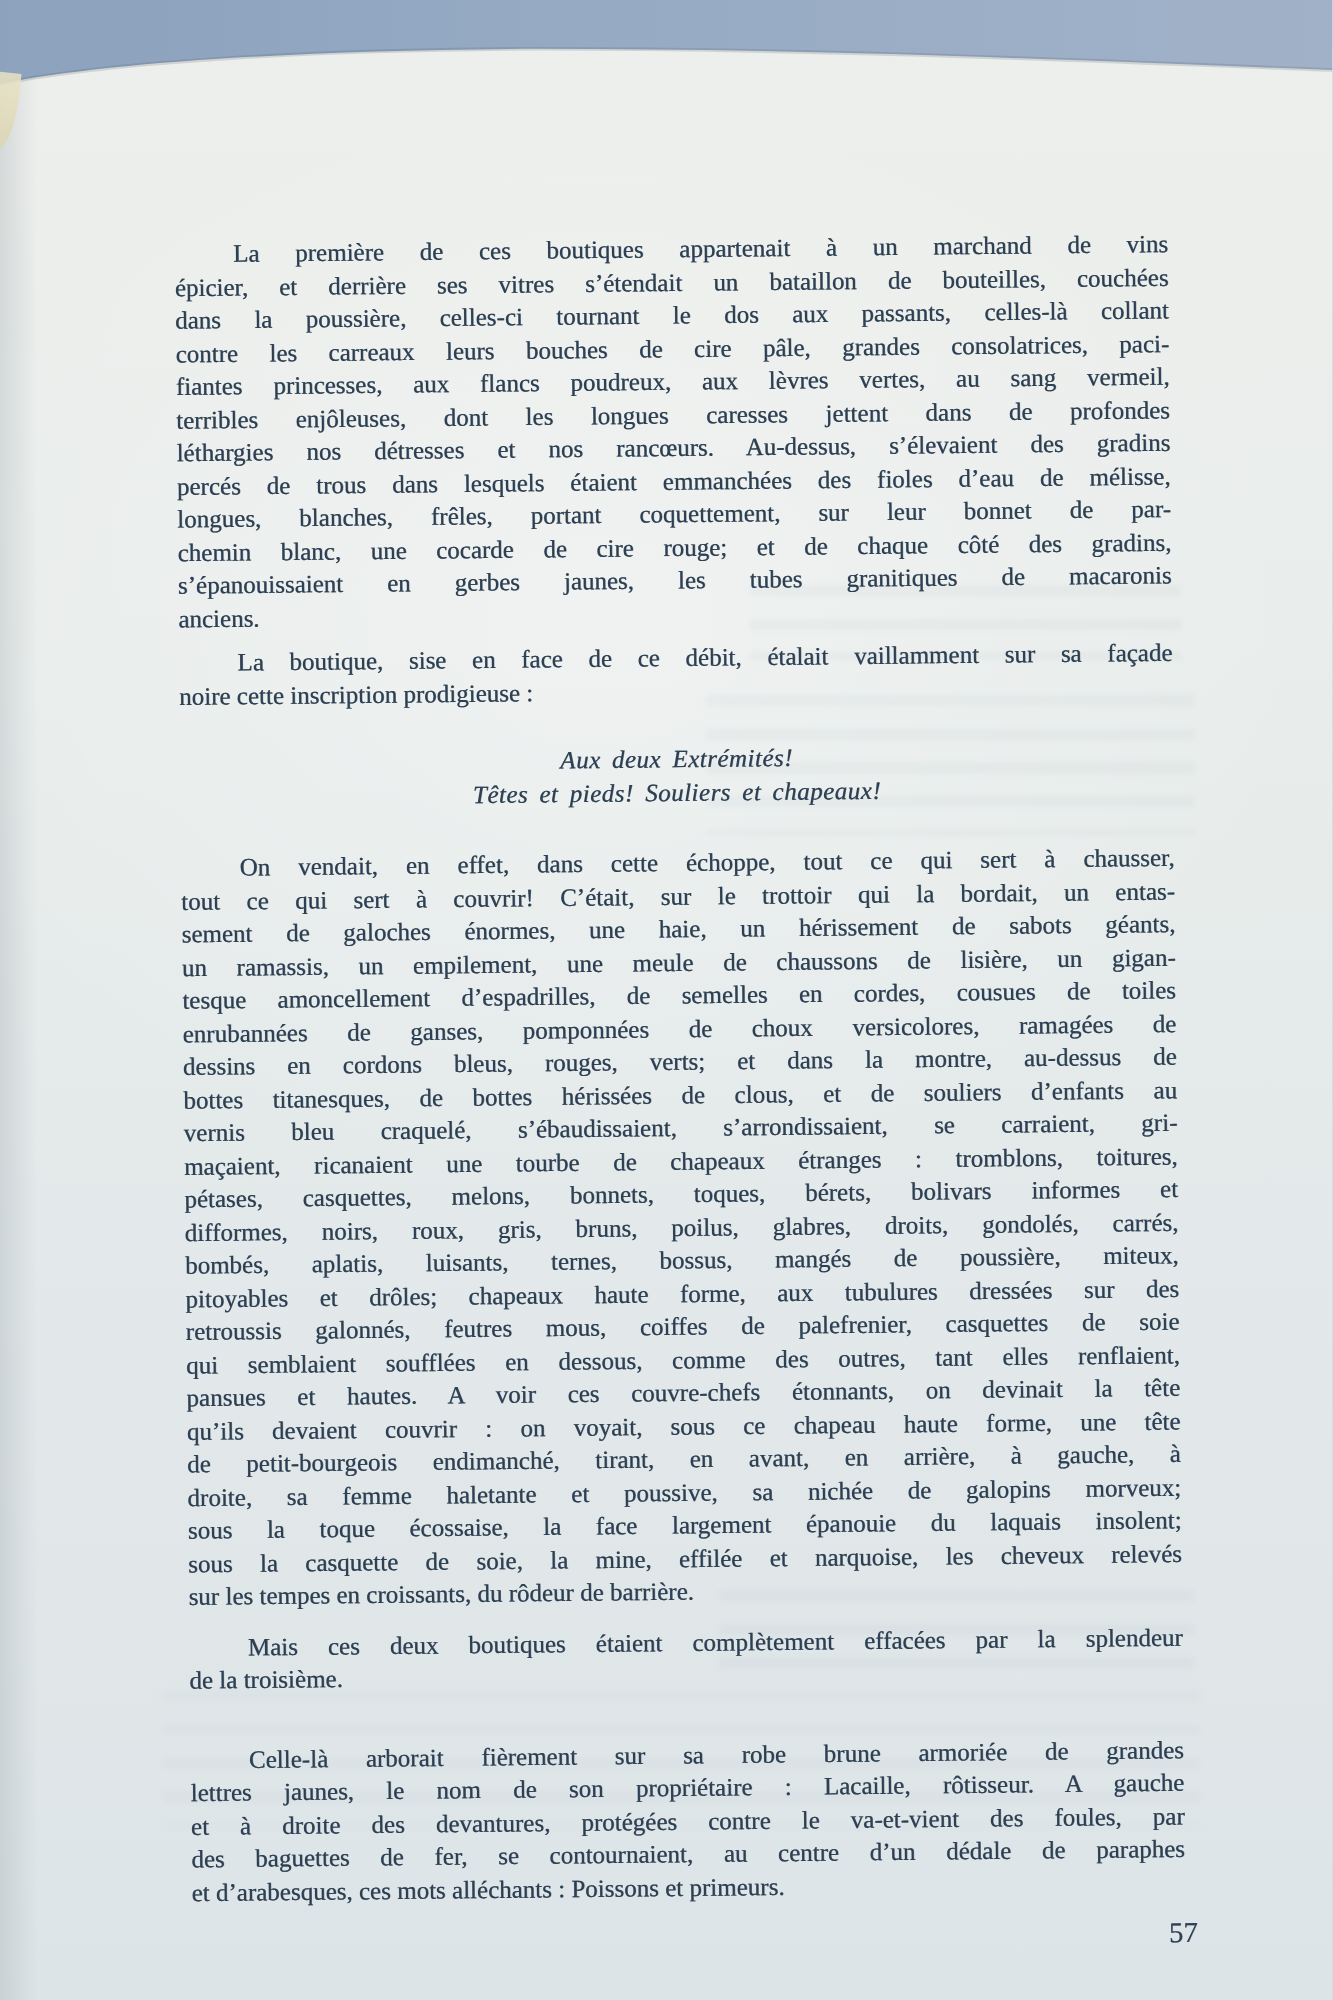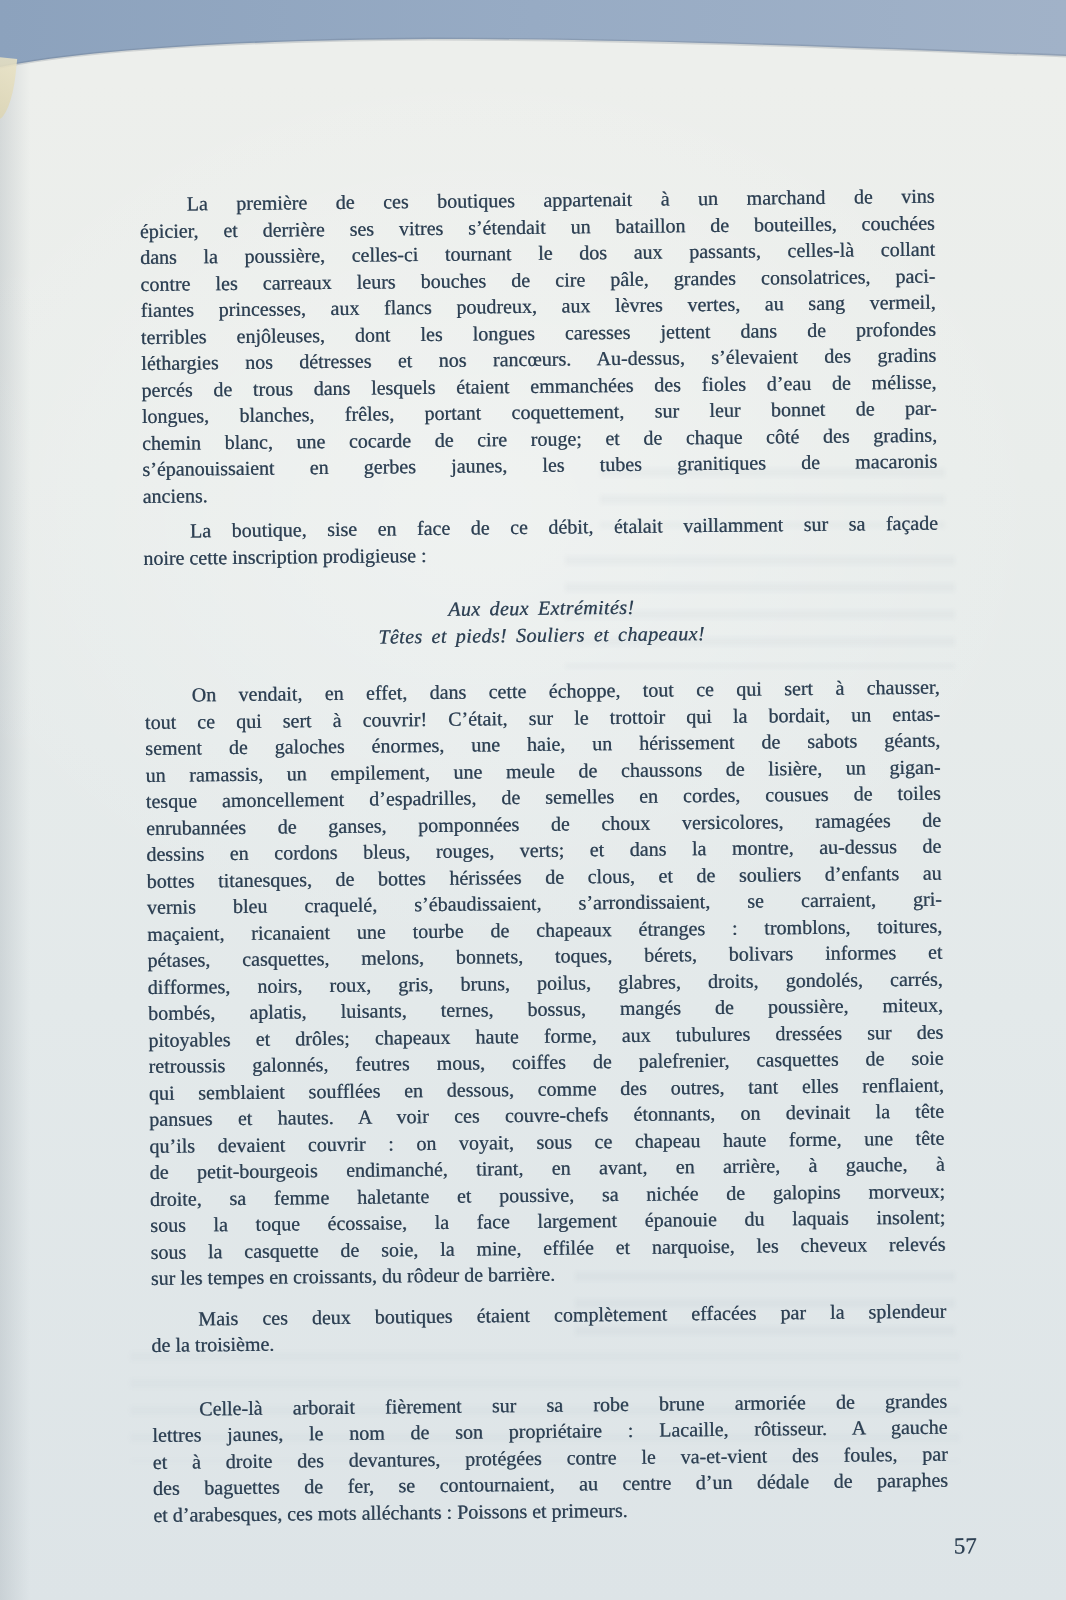--- a/index.html
+++ b/index.html
@@ -34,21 +34,21 @@
   .para:nth-child(4){margin-top:30px;}
   .para:nth-child(5){margin-top:14px;}
   .para:nth-child(6){margin-top:37px;}
   .line{text-align:justify;text-align-last:justify;}
   .line.lastline{text-align-last:left;}
   .line.indent{text-indent:47px;}
   .verse .line{text-align:center;text-align-last:center;font-style:italic;
     letter-spacing:0.02em;word-spacing:0.18em;}
   .page-number{
     position:absolute;left:903px;top:1538px;width:60px;
-    font-size:23px;color:#2d4053;text-align:right;
+    font-size:23px;color:#2d4053;text-align:center;
     text-shadow:0.4px 0 0.3px rgba(45,64,83,0.55);
   }
   .ghost{
     position:absolute;opacity:.5;filter:blur(2px);pointer-events:none;
     background:repeating-linear-gradient(180deg,
       rgba(108,126,148,0.10) 0px, rgba(108,126,148,0.10) 9px,
       rgba(108,126,148,0.0) 9px, rgba(108,126,148,0.0) 27px);
   }
   .ghost.g1{left:600px;top:468px;width:345px;height:60px;}
   .ghost.g2{left:565px;top:556px;width:390px;height:112px;}

